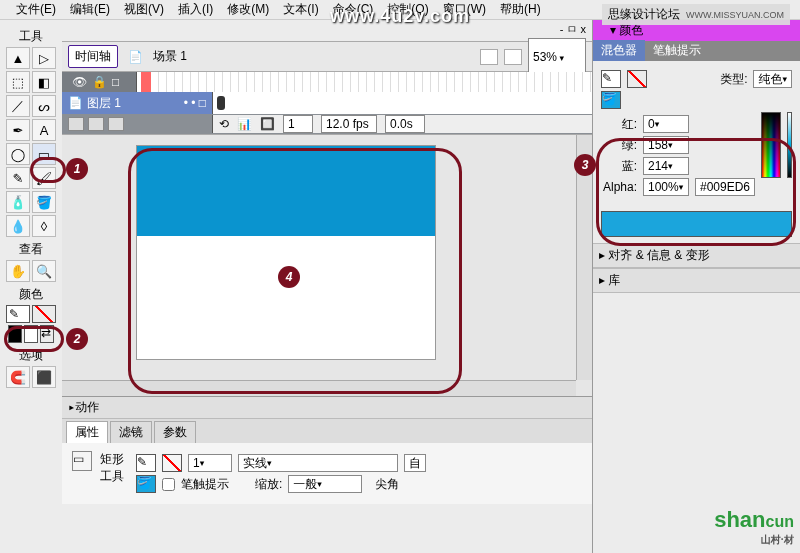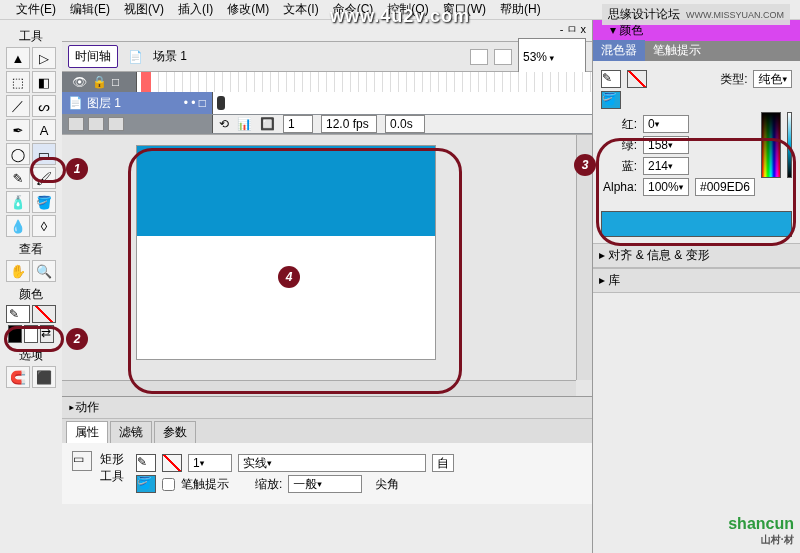--- a/index.html
+++ b/index.html
@@ -14,21 +14,21 @@
 .swatches { display: flex; gap: 2px; justify-content: center; margin: 2px 0; }
 .sw { width: 24px; height: 18px; border: 1px solid #555; position: relative; }
 .sw.red::after { content:""; position:absolute; inset:0; background:linear-gradient(45deg,transparent 45%,red 45%,red 55%,transparent 55%); }
 .doc-area { position: absolute; left: 62px; top: 20px; right: 208px; bottom: 0; background: #ececec; }
 .doc-tab { height: 22px; display: flex; align-items: center; padding: 0 8px; border-bottom: 1px solid #aaa; }
 .doc-ctrl { position: absolute; right: 6px; top: 2px; font-size: 11px; }
 .scene-bar { height: 30px; display: flex; align-items: center; padding: 0 6px; gap: 10px; border-bottom: 1px solid #aaa; background: #e8e8e8; }
 .scene-bar .btn { border: 1px solid #4c1d95; background: #fff; padding: 2px 6px; border-radius: 2px; }
 .scene-right { margin-left: auto; display: flex; align-items: center; gap: 6px; }
 .scene-right .ic { width: 18px; height: 16px; border: 1px solid #aaa; background: #fff; }
-.zoom-sel { border: 1px solid #888; background: #fff; padding: 11px 4px; width: 68px; }
+.zoom-sel { border: 1px solid #888; background: #fff; padding: 11px 4px; width: 58px; }
 .timeline { background: #8a8f95; color: #fff; padding: 0; }
 .tl-head { height: 20px; display: flex; align-items: center; background: #777c82; }
 .tl-head .icons { display: flex; gap: 6px; padding: 0 10px; }
 .tl-head .icons span { width: 14px; height: 14px; display: inline-block; }
 .tl-frames { flex: 1; background: #fff; height: 20px; position: relative; border-left: 1px solid #555; }
 .tl-frames .cur { position: absolute; left: 4px; top: 0; width: 10px; height: 100%; background: #f66; }
 .tl-ticks { position: absolute; left: 14px; right: 0; top: 0; height: 100%; background: repeating-linear-gradient(90deg,#fff 0,#fff 7px,#ddd 7px,#ddd 8px); }
 .layer-row { height: 22px; display: flex; align-items: center; background: #6a86c6; color: #fff; }
 .layer-row .name { padding: 0 6px; width: 150px; display: flex; align-items: center; gap: 4px; }
 .layer-row .cells { flex: 1; background: #fff; height: 100%; border-left: 1px solid #555; position: relative; }
@@ -61,21 +61,21 @@
 .row .lbl { width: 36px; text-align: right; }
 .row .val { width: 46px; }
 .picker { width: 78px; height: 66px; background: linear-gradient(to bottom, #000, transparent), linear-gradient(to right, red, yellow, lime, cyan, blue, magenta, red); border: 1px solid #555; }
 .hue { width: 14px; height: 66px; background: linear-gradient(to bottom, #fff, #00aee0, #000); border: 1px solid #555; }
 .swatch-big { height: 26px; background: #1ba5dc; border: 1px solid #555; margin: 6px 8px; }
 .accordion { background: #e0e0e0; padding: 3px 6px; border-top: 1px solid #bbb; border-bottom: 1px solid #bbb; }
 .watermark1 { position: absolute; top: 6px; left: 330px; color: #fff; font-size: 18px; font-weight: bold; font-family: Arial; text-shadow: 1px 1px 2px #000; letter-spacing: 1px; z-index: 50; }
 .forum { position: absolute; top: 4px; right: 10px; z-index: 50; font-size: 12px; background: rgba(220,220,220,0.9); padding: 2px 6px; display: flex; gap: 6px; align-items: center; }
 .forum .u { font-size: 9px; color: #555; }
 .wm2 { position: absolute; right: 6px; bottom: 6px; z-index: 60; font-family: Arial; font-weight: bold; }
-.wm2 .a { color: #2e9b3e; font-size: 16px; }
+.wm2 .a { color: #2e9b3e; font-size: 22px; }
 .wm2 .b { color: #2e9b3e; font-size: 16px; }
 .wm2 .c { font-size: 10px; color: #555; display: block; text-align: right; }
 .scroll-v { position:absolute; right:0; top:0; bottom:16px; width:16px; background:#ddd; border-left:1px solid #aaa;}
 .scroll-h { position:absolute; left:0; right:16px; bottom:0; height:16px; background:#ddd; border-top:1px solid #aaa;}
 </style>
 </head>
 <body>
 
 <div class="menubar">
     <span>文件(E)</span>
@@ -214,21 +214,21 @@
         <div>
           <div>矩形</div>
           <div>工具</div>
         </div>
       </div>
       <div style="flex:1">
         <div class="row">
           <div class="sw" style="background:#fff;width:20px">✎</div>
           <div class="sw red" style="width:20px"></div>
           <div class="field drop" style="width:44px">1</div>
-          <div class="field drop" style="width:188px">实线</div>
+          <div class="field drop" style="width:160px">实线</div>
           <div class="field">自</div>
         </div>
         <div class="row">
           <div class="sw" style="background:#1ba5dc;width:20px">🪣</div>
           <input type="checkbox" style="">
           <span>笔触提示</span>
           <span style="margin-left:20px">缩放:</span>
           <div class="field drop" style="width:74px">一般</div>
           <span style="margin-left:7px">尖角</span>
         </div>

